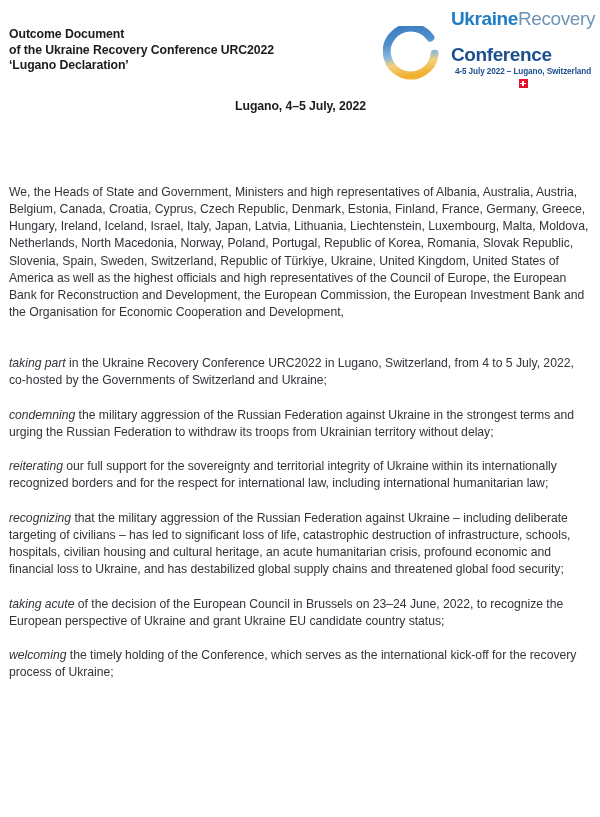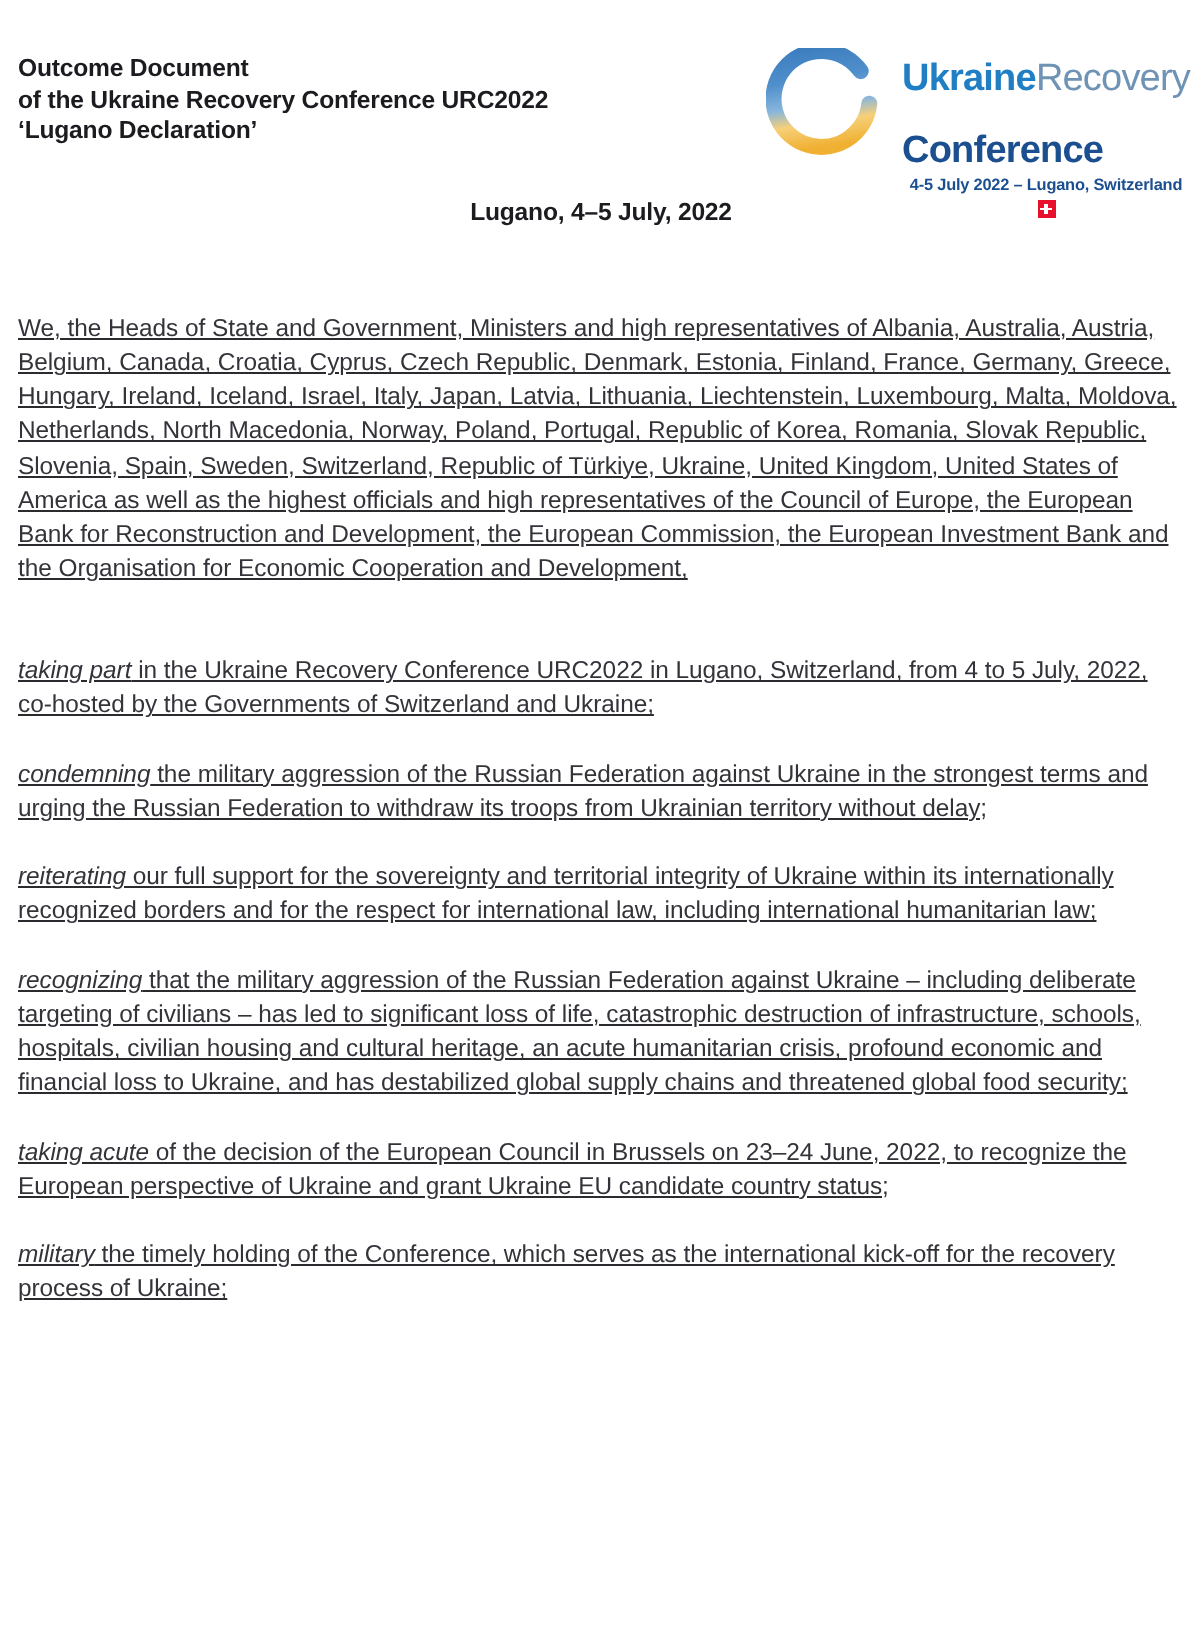--- a/index.html
+++ b/index.html
@@ -39,24 +39,24 @@
     font-weight:bold;
     line-height:15.6px;
     letter-spacing:-0.1px;
     color:#1b1b20;
     text-align:center;
   }
 
   
   .logo {
     position:absolute;
-    top:24px;
+    top:3px;
     right:5px;
     display:flex;
-    align-items:flex-start;
+    align-items:flex-end;
     gap:6px;
   }
 
   .logo-ring {
     width:62px;
     height:62px;
     flex:0 0 62px;
     display:block;
   }
 
@@ -116,22 +116,21 @@
   .swiss-flag::before {
     left:3.7px; top:1.7px; width:1.6px; height:5.6px;
   }
   .swiss-flag::after {
     top:3.7px; left:1.7px; height:1.6px; width:5.6px;
   }
 
   
   .doc-body {
     padding:0 10px 0 9px;
-    margin-top:16px;
-    text-decoration:underline;
+    margin-top:44px;
   }
 
   .para {
     font-size:12.2px;
     line-height:17.15px;
     letter-spacing:-0.02px;
     color:#33333a;
     margin-bottom:17.2px;
   }
 
@@ -203,17 +202,17 @@
 
   <p class="para">
     <em>recognizing</em><span> that the military aggression of the Russian Federation against Ukraine – including deliberate targeting of civilians – has led to significant loss of life, catastrophic destruction of infrastructure, schools, hospitals, civilian housing and cultural heritage, an acute humanitarian crisis, profound economic and financial loss to Ukraine, and has destabilized global supply chains and threatened global food security;</span>
   </p>
 
   <p class="para">
     <em>taking acute</em><span> of the decision of the European Council in Brussels on 23–24 June, 2022, to recognize the European perspective of Ukraine and grant Ukraine EU candidate country status;</span>
   </p>
 
   <p class="para">
-    <em>military</em><span> the timely holding of the Conference, which serves as the international kick-off for the recovery process of Ukraine;</span>
+    <em>welcoming</em><span> the timely holding of the Conference, which serves as the international kick-off for the recovery process of Ukraine;</span>
   </p>
 
 
 </div>
 
 </body></html>

